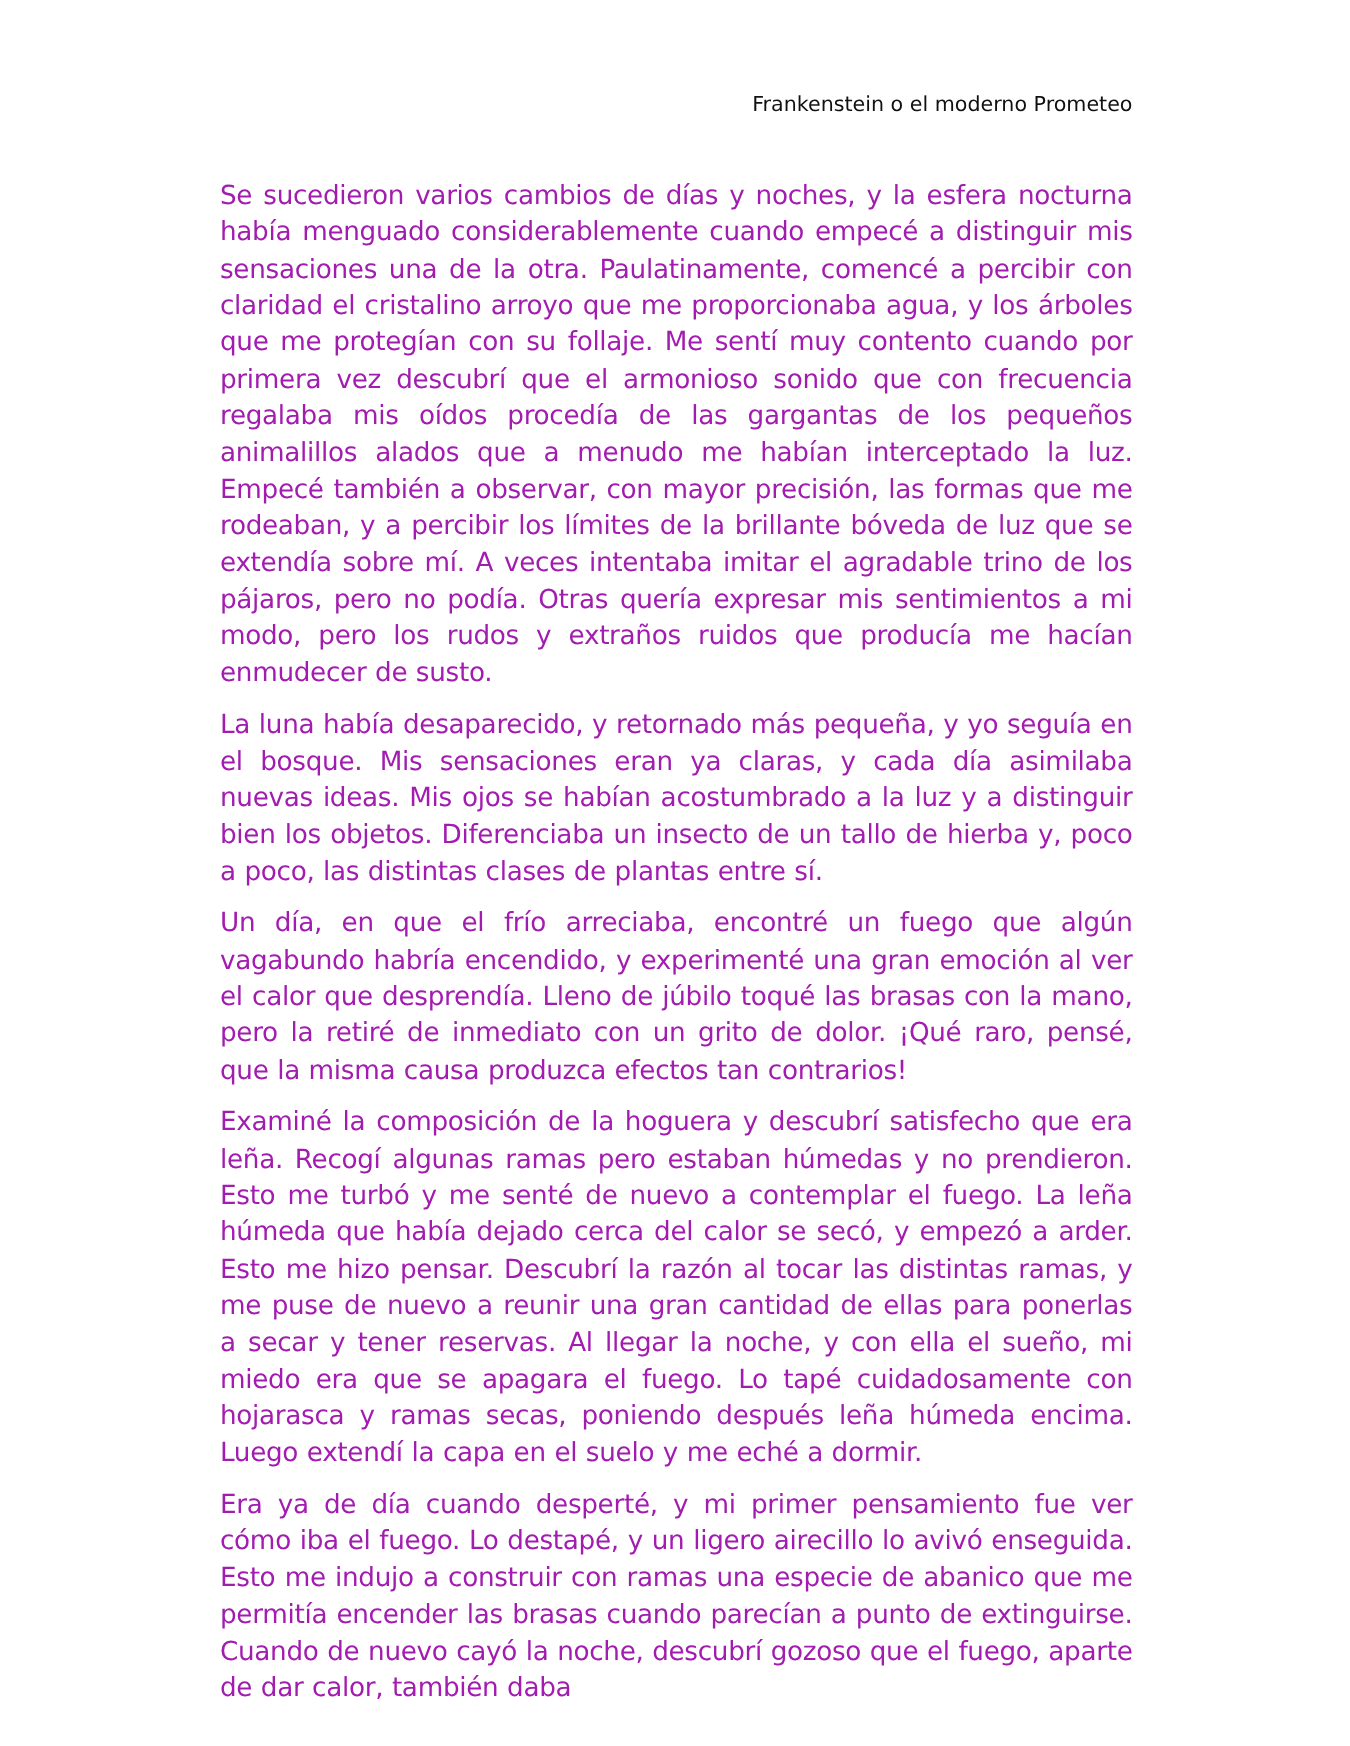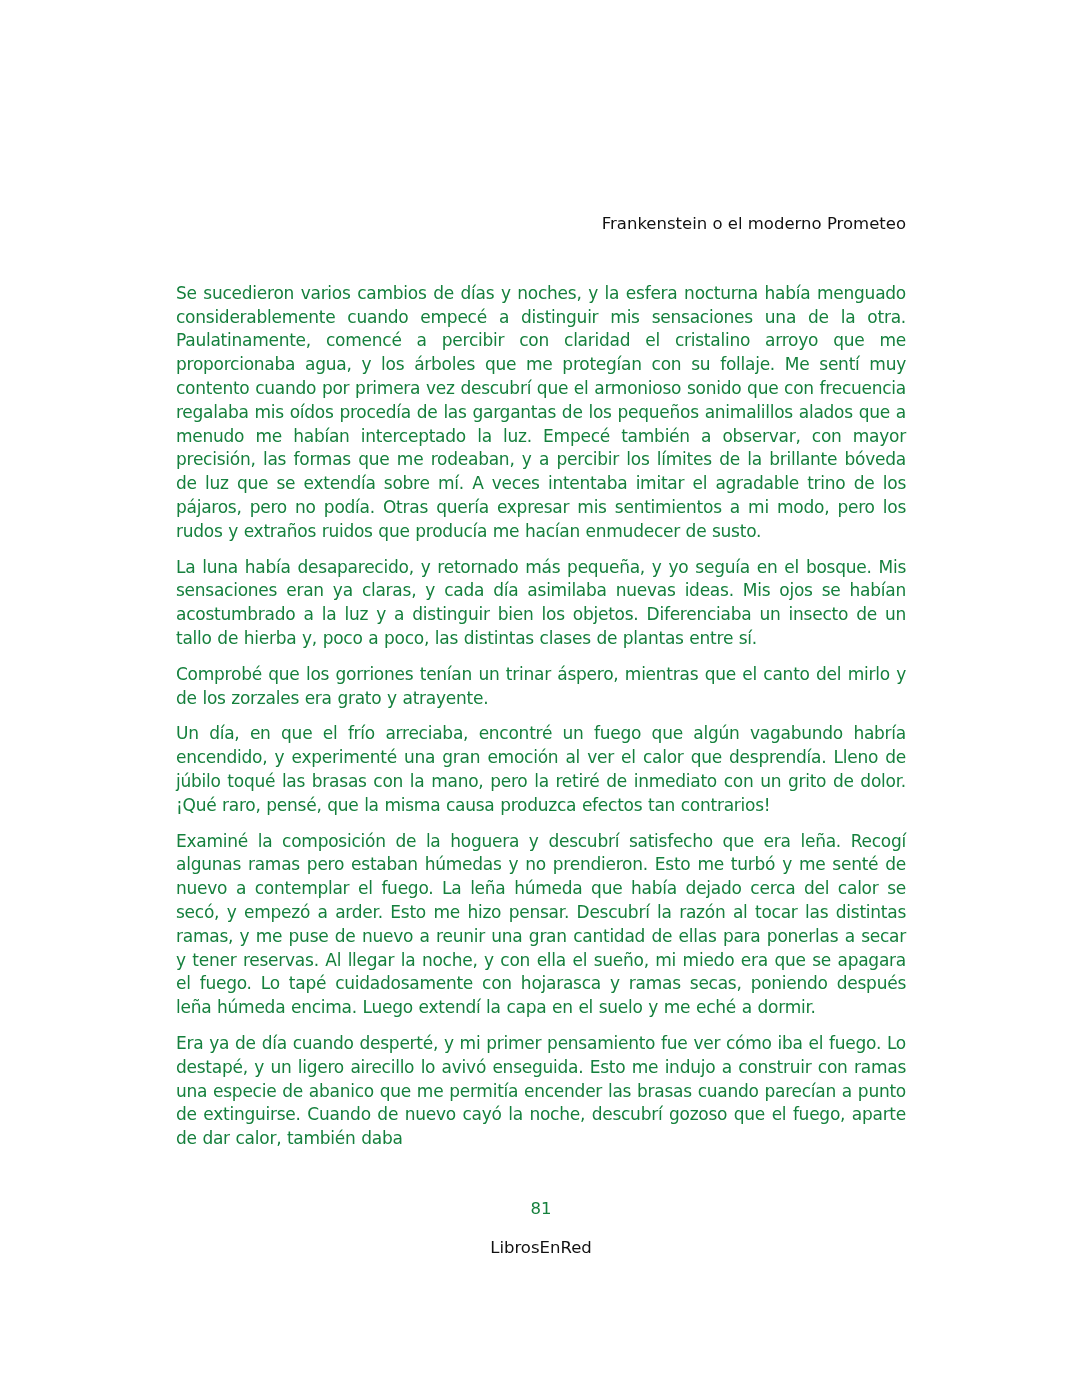--- a/index.html
+++ b/index.html
@@ -15,38 +15,37 @@
     position: relative;
     box-sizing: border-box;
   }
   .page {
     box-sizing: border-box;
     width: 1080px;
     height: 1397px;
     padding: 74px 174px 0 176px;
     display: flex;
     flex-direction: column;
-    justify-content: center;
   }
   .running-header {
     text-align: right;
     font-size: 16.5px;
     line-height: 1.2;
     color: #111111;
     margin: 0 0 48px 0;
     font-weight: 500;
   }
   .body-text p {
     margin: 0 0 12px 0;
-    font-size: 17px;
+    font-size: 21px;
     line-height: 1.40;
     text-align: justify;
     letter-spacing: -0.25px;
     word-spacing: 0.5px;
-    color: #15803d;
+    color: #a21caf;
     font-weight: 500;
     hyphens: auto;
     -webkit-hyphens: auto;
   }
   .page-number {
     text-align: center;
     font-size: 16.5px;
     color: #15803d;
     margin-top: 36px;
     font-weight: 500;
@@ -62,21 +61,20 @@
 </head>
 <body>
 
 <div class="page">
 
   <div class="running-header">Frankenstein o el moderno Prometeo</div>
 
   <div class="body-text">
     <p>Se sucedieron varios cambios de días y noches, y la esfera nocturna había menguado considerablemente cuando empecé a distinguir mis sensaciones una de la otra. Paulatinamente, comencé a percibir con claridad el cristalino arroyo que me proporcionaba agua, y los árboles que me protegían con su follaje. Me sentí muy contento cuando por primera vez descubrí que el armonioso sonido que con frecuencia regalaba mis oídos procedía de las gargantas de los pequeños animalillos alados que a menudo me habían interceptado la luz. Empecé también a observar, con mayor precisión, las formas que me rodeaban, y a percibir los límites de la brillante bóveda de luz que se extendía sobre mí. A veces intentaba imitar el agradable trino de los pájaros, pero no podía. Otras quería expresar mis sentimientos a mi modo, pero los rudos y extraños ruidos que producía me hacían enmudecer de susto.</p>
     <p>La luna había desaparecido, y retornado más pequeña, y yo seguía en el bosque. Mis sensaciones eran ya claras, y cada día asimilaba nuevas ideas. Mis ojos se habían acostumbrado a la luz y a distinguir bien los objetos. Diferenciaba un insecto de un tallo de hierba y, poco a poco, las distintas clases de plantas entre sí.</p>
-    <p>Comprobé que los gorriones tenían un trinar áspero, mientras que el canto del mirlo y de los zorzales era grato y atrayente.</p>
     <p>Un día, en que el frío arreciaba, encontré un fuego que algún vagabundo habría encendido, y experimenté una gran emoción al ver el calor que desprendía. Lleno de júbilo toqué las brasas con la mano, pero la retiré de inmediato con un grito de dolor. ¡Qué raro, pensé, que la misma causa produzca efectos tan contrarios!</p>
     <p>Examiné la composición de la hoguera y descubrí satisfecho que era leña. Recogí algunas ramas pero estaban húmedas y no prendieron. Esto me turbó y me senté de nuevo a contemplar el fuego. La leña húmeda que había dejado cerca del calor se secó, y empezó a arder. Esto me hizo pensar. Descubrí la razón al tocar las distintas ramas, y me puse de nuevo a reunir una gran cantidad de ellas para ponerlas a secar y tener reservas. Al llegar la noche, y con ella el sueño, mi miedo era que se apagara el fuego. Lo tapé cuidadosamente con hojarasca y ramas secas, poniendo después leña húmeda encima. Luego extendí la capa en el suelo y me eché a dormir.</p>
     <p>Era ya de día cuando desperté, y mi primer pensamiento fue ver cómo iba el fuego. Lo destapé, y un ligero airecillo lo avivó enseguida. Esto me indujo a construir con ramas una especie de abanico que me permitía encender las brasas cuando parecían a punto de extinguirse. Cuando de nuevo cayó la noche, descubrí gozoso que el fuego, aparte de dar calor, también daba</p>
   </div>
 
   <div class="page-number">81</div>
 
   <div class="publisher-footer">LibrosEnRed</div>
 
 </div>

